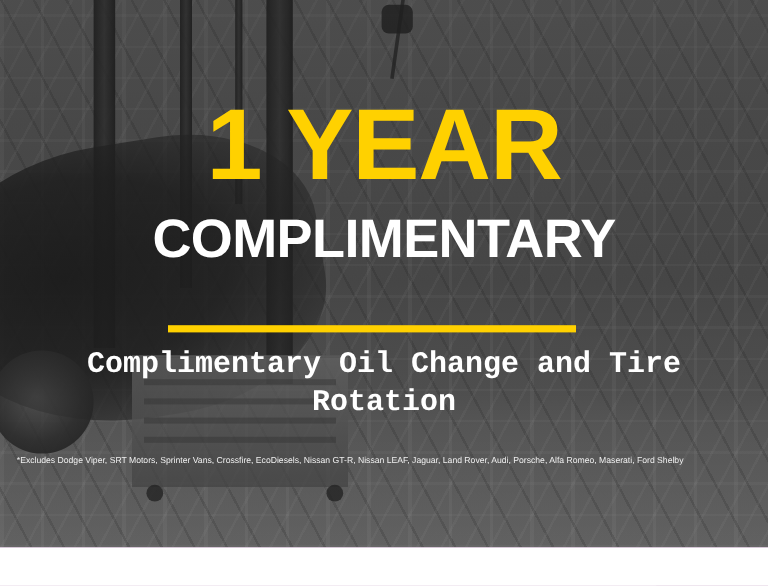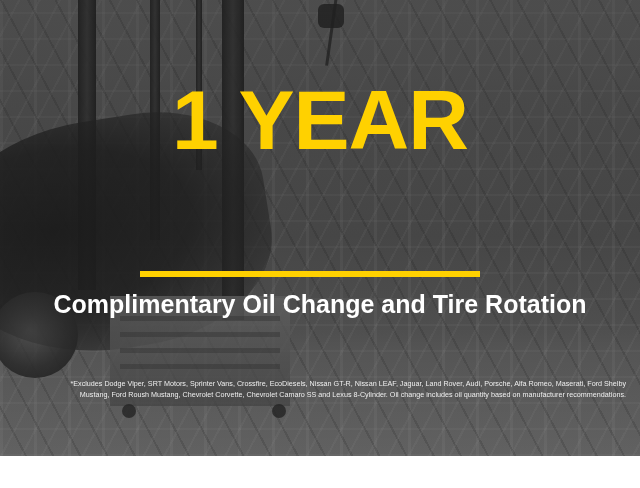--- a/index.html
+++ b/index.html
@@ -202,31 +202,32 @@
   .subhead {
     position: absolute;
     top: 288px;
     left: 0;
     right: 0;
     color: #ffffff;
     font-size: 25px;
     line-height: 32px;
     font-weight: bold;
     padding: 0 16px;
+    font-family: Liberation Mono, monospace;
   }
 
   .disclaimer {
     position: absolute;
     top: 378px;
     left: 14px;
     right: 14px;
     color: #efefef;
     font-size: 7.2px;
     line-height: 11px;
-    text-align: right;
+    text-align: left;
     font-weight: normal;
   }
 
   
   .footer {
     position: absolute;
     left: 0;
     top: 432px;
     width: 547px;
     height: 56px;
@@ -271,31 +272,31 @@
       <div class="caster" style="left:122px"></div>
       <div class="caster" style="left:272px"></div>
     </div>
 
     <div class="scrim"></div>
 
     <div class="hero-content">
 
       <div class="headline-1">1 YEAR</div>
 
+      <div class="headline-2">COMPLIMENTARY</div>
 
 
       <div class="divider"></div>
 
       <div class="subhead">
         <div>Complimentary Oil Change and Tire Rotation</div>
       </div>
 
       <div class="disclaimer">
         <div>*Excludes Dodge Viper, SRT Motors, Sprinter Vans, Crossfire, EcoDiesels, Nissan GT-R, Nissan LEAF, Jaguar, Land Rover, Audi, Porsche, Alfa Romeo, Maserati, Ford Shelby</div>
-        <div>Mustang, Ford Roush Mustang, Chevrolet Corvette, Chevrolet Camaro SS and Lexus 8-Cylinder. Oil change includes oil quantity based on manufacturer recommendations.</div>
       </div>
 
     </div>
   </div>
 
   <div class="footer">
 
     <span class="kia-logo">
       <svg width="86" height="26" viewBox="0 0 344 104" xmlns="http://www.w3.org/2000/svg" aria-hidden="true">
         <g fill="#141D29">

